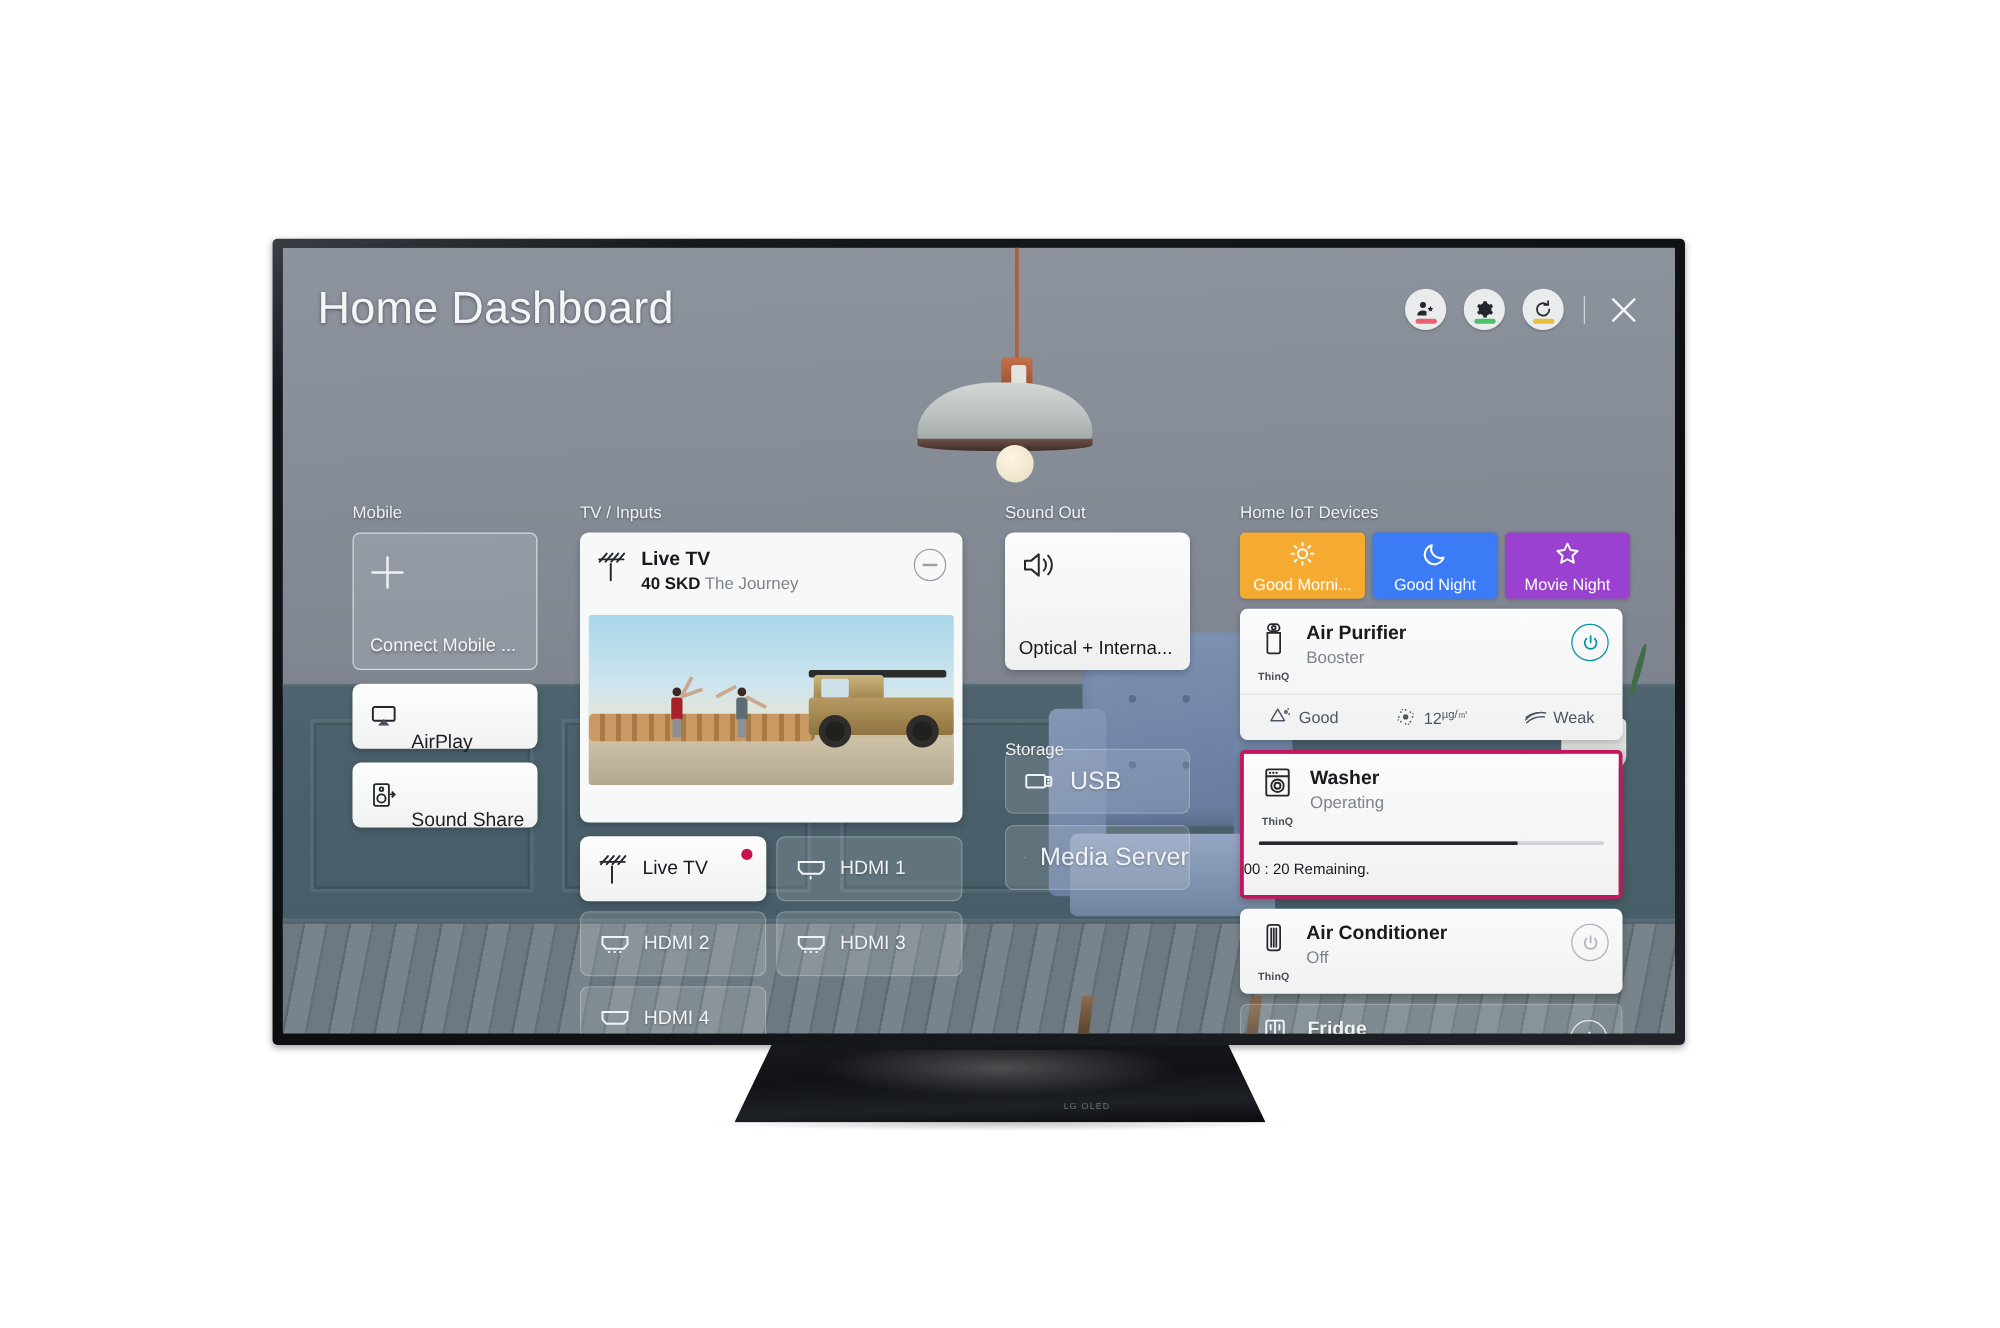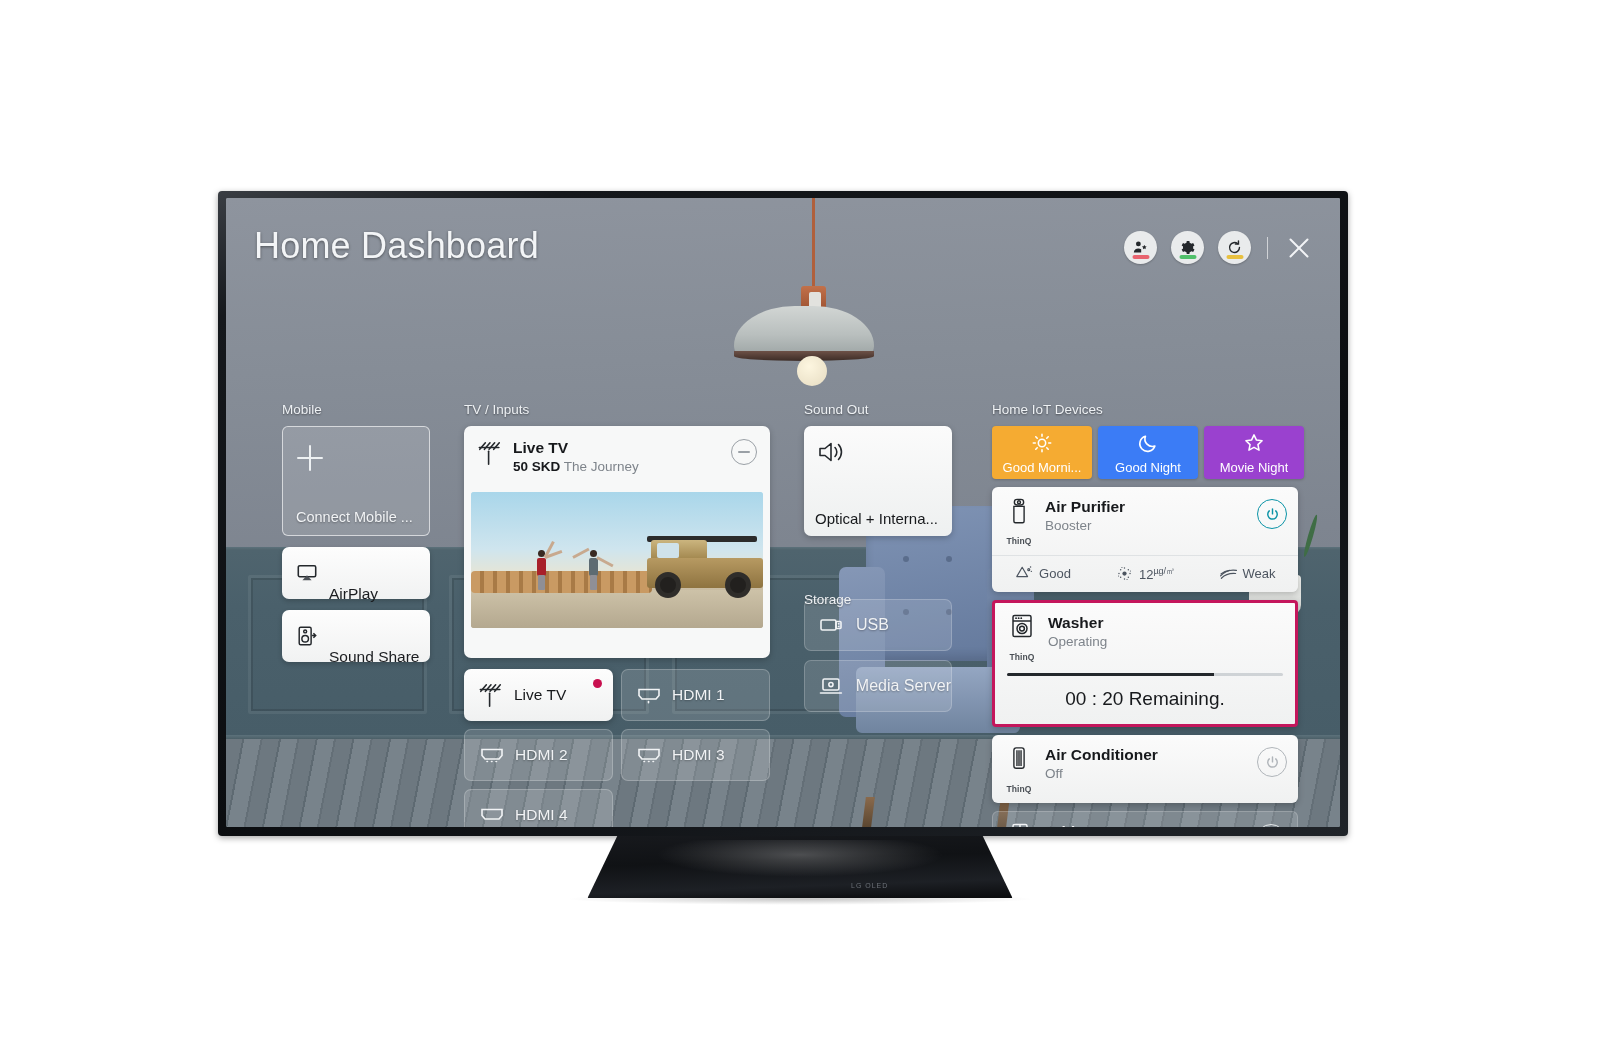--- a/index.html
+++ b/index.html
@@ -252,21 +252,21 @@
   .sound-card .spk{ width:30px; height:28px; }
   .sound-card .lbl{
     position:absolute; left:11px; bottom:9px; font-size:15px; color:#17191c; white-space:nowrap;
   }
   .col-storage{ position:absolute; left:578px; top:392px; width:164px; }
   .st-tile{
     width:148px; height:52px; border-radius:7px; margin-top:9px;
     background: rgba(255,255,255,.13); border:1px solid rgba(255,255,255,.2);
     display:flex; align-items:center; gap:11px; padding-left:14px;
   }
-  .st-tile .lbl{ color:#f1f3f5; font-size:16px; text-shadow:0 1px 2px rgba(0,0,0,.3); white-space:nowrap;}
+  .st-tile .lbl{ color:#f1f3f5; font-size:20px; text-shadow:0 1px 2px rgba(0,0,0,.3); white-space:nowrap;}
 
   
   .col-iot{ position:absolute; left:766px; top:228px; width:312px; }
   .scenes{ display:flex; gap:6px; }
   .scene{
     width:100px; height:53px; border-radius:4px; position:relative;
     display:flex; align-items:flex-end; justify-content:center; padding-bottom:4px;
     box-shadow:0 1px 3px rgba(0,0,0,.2);
   }
   .scene .sname{ font-size:13px; color:#fff; white-space:nowrap; overflow:hidden; }
@@ -294,21 +294,21 @@
     padding:9px 0 10px 0;
   }
   .stat{ flex:1; display:flex; align-items:center; justify-content:center; gap:5px; }
   .stat .v{ font-size:13px; color:#4d5560; }
   .stat .v sup{ font-size:9px; }
   .stat svg{ width:19px; height:17px; flex:none; }
 
   .washer-card{ border:3px solid #c4165c; border-radius:4px; }
   .prog-wrap{ margin:2px 12px 0 12px; height:3px; background:#cfd3d6; border-radius:2px; overflow:hidden;}
   .prog-bar{ height:100%; background:#24282c; }
-  .remaining{ text-align:center; font-size:19px; color:#17191c; padding:12px 0 14px 0; }
+  .remaining{ font-size:12px; color:#17191c; padding:12px 0 14px 0; }
 
   .iot-card.ghost{
     background: rgba(255,255,255,.13); border:1px solid rgba(255,255,255,.2); box-shadow:none;
   }
   .iot-card.ghost .dev-txt .n{ color:#f1f3f5; text-shadow:0 1px 2px rgba(0,0,0,.3);}
   .iot-card.ghost .thinq{ color:#e7eaec; }
   .iot-card.ghost .pwr{ border-color:#e4e7e9; }
   .iot-card.ghost .pwr svg *{ stroke:#e4e7e9; }
   .iot-card.ghost .dev-ico-wrap svg *{ stroke:#f1f3f5; }
 </style>
@@ -425,21 +425,21 @@
           <div class="livetv-card">
             <div class="livetv-head">
               <svg class="ant-ico" viewBox="0 0 28 30" fill="none" stroke="#24282c" stroke-width="1.7" stroke-linecap="round">
                 <path d="M3 10L9 3M8 10L14 3M13 10L19 3M18 10L24 3"></path>
                 <path d="M2.5 8h21"></path>
                 <path d="M12.5 12v14"></path>
               </svg>
               <div class="livetv-txt">
                 <div class="t1">Live TV</div>
                 <div class="t2">
-                  <span class="ch">50 SKD</span>
+                  <span class="ch">40 SKD</span>
                   <span class="prog">The Journey</span>
                 </div>
               </div>
               <div class="minus-btn">
                   <i></i>
                 </div>
             </div>
             <div class="thumb">
               <div class="sky"></div>
               <div class="ground"></div>

